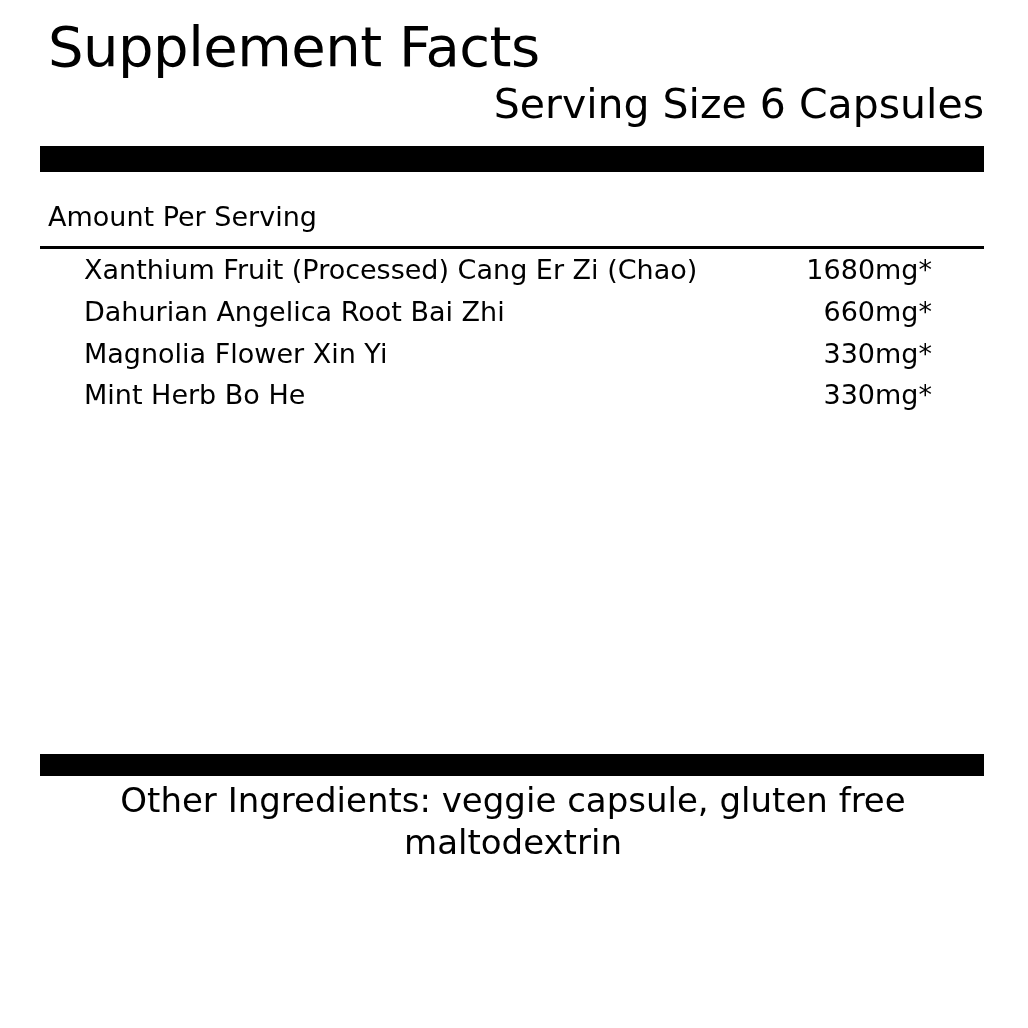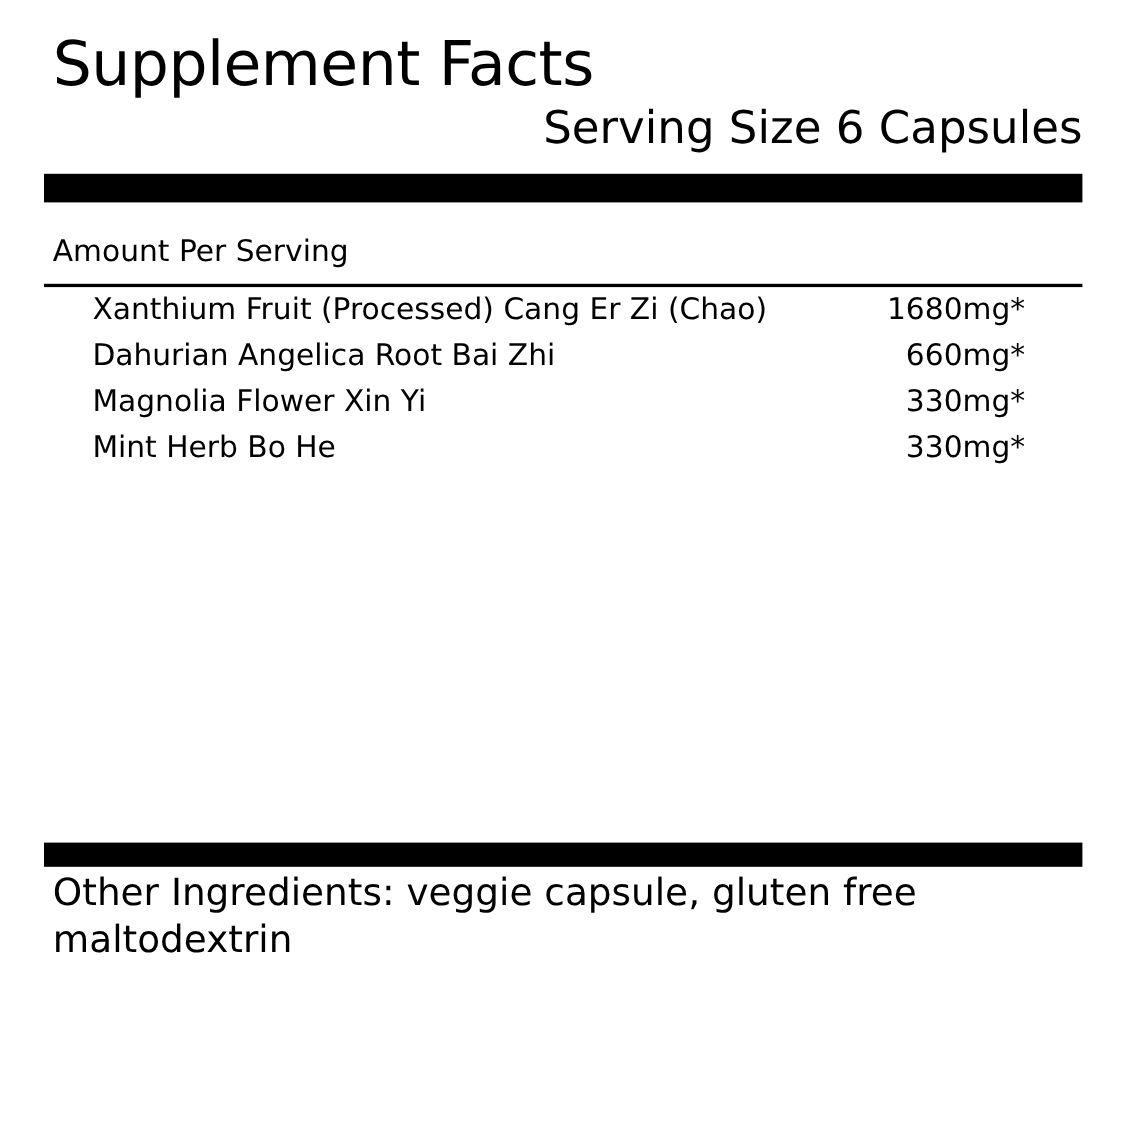--- a/index.html
+++ b/index.html
@@ -12,21 +12,21 @@
     height: 1028px;
     font-family: "DejaVu Sans", "Liberation Sans", sans-serif;
     color: #000000;
     overflow: hidden;
   }
   .panel {
     position: relative;
     width: 1024px;
     height: 1028px;
     box-sizing: border-box;
-    padding: 12px 40px;
+    padding: 0 40px;
   }
   .title {
     font-size: 56px;
     line-height: 1.02;
     font-weight: 400;
     letter-spacing: -0.5px;
     padding-top: 18px;
     padding-left: 8px;
   }
   .serving-size {
@@ -84,20 +84,21 @@
     line-height: 1.12;
     padding-left: 8px;
     margin-top: 14px;
   }
   .other-ingredients {
     font-size: 34px;
     line-height: 1.22;
     padding-left: 8px;
     margin-top: 4px;
     max-width: 930px;
+    text-align: center;
   }
 </style>
 </head>
 <body>
 
 <div class="panel">
 
   <div class="title">Supplement Facts</div>
 
   <div class="serving-size">Serving Size 6 Capsules</div>

